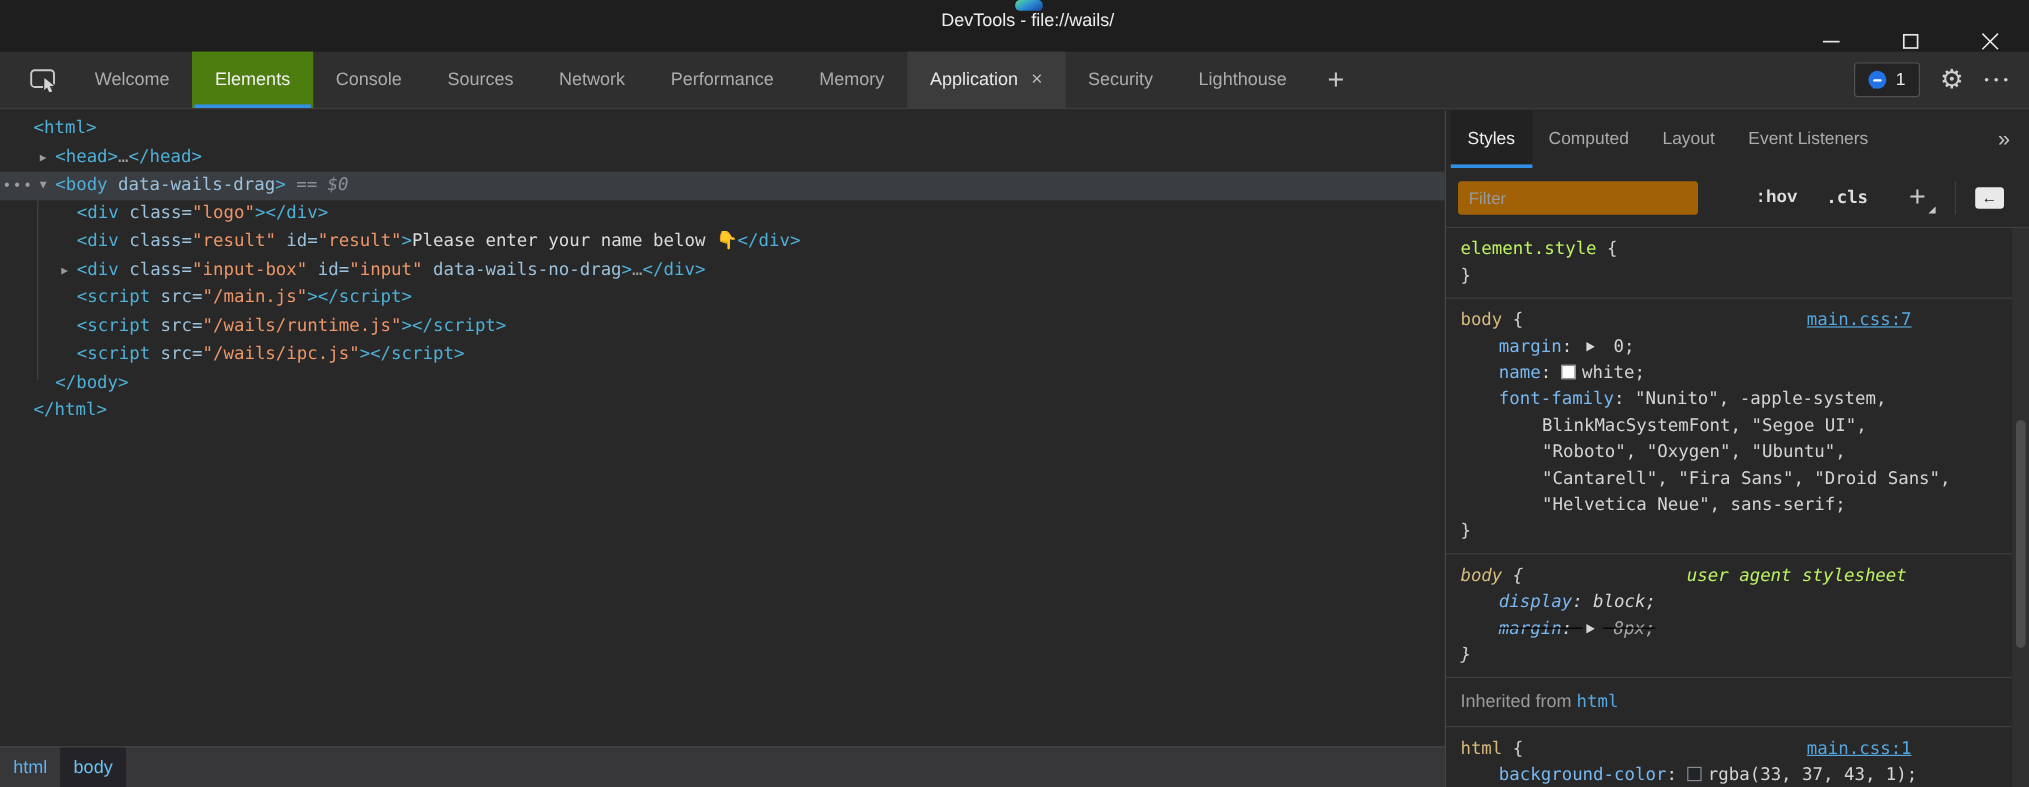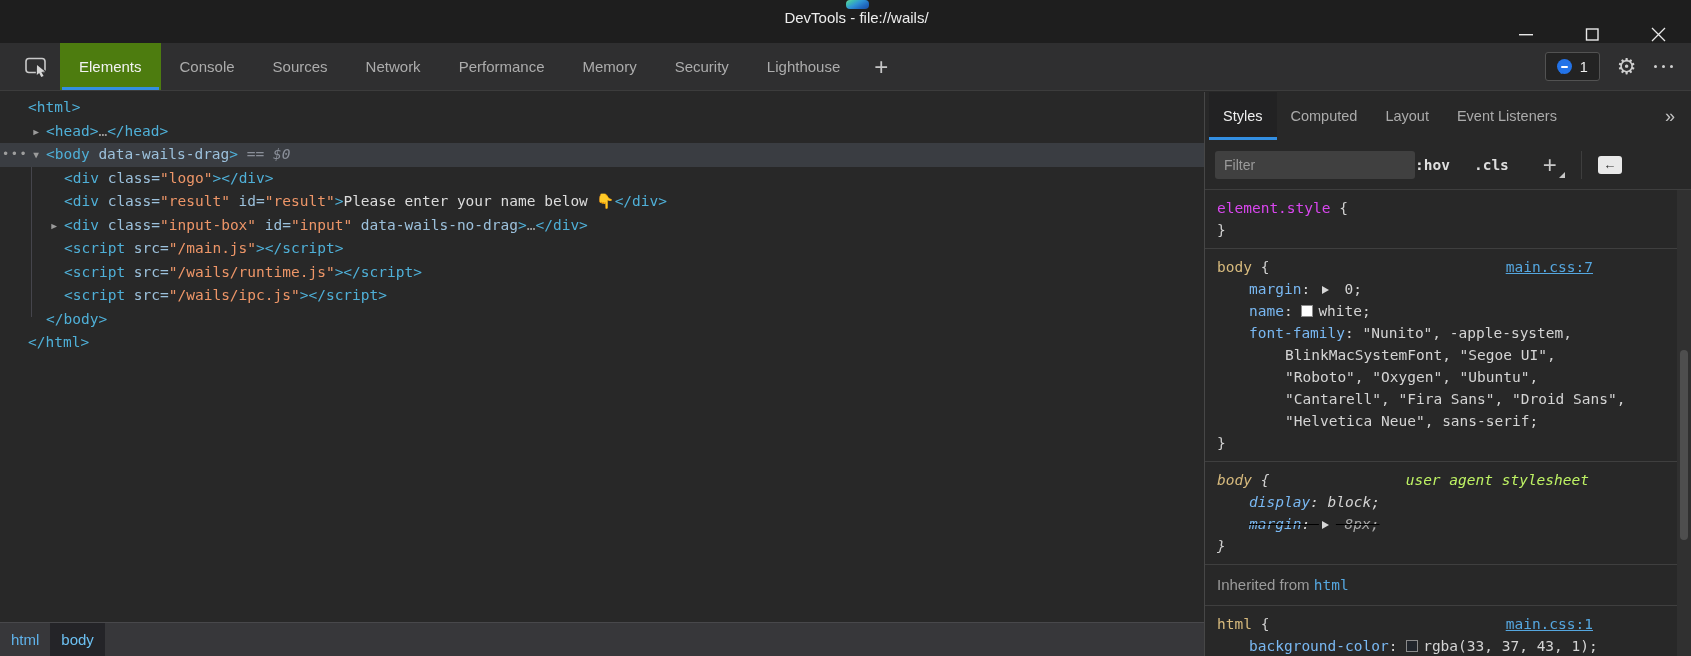--- a/index.html
+++ b/index.html
@@ -52,33 +52,33 @@
   .crumb{display:flex;align-items:center;padding:0 11px;color:#5fb2ea;}
   .crumb.sel{background:#242428;color:#6cc0f2;}
   
   .styles-pane{flex:1;position:relative;}
   .sidebar-tabs{height:48px;display:flex;align-items:stretch;padding-left:4px;position:relative;}
   .stab{padding:0 14px;display:flex;align-items:center;font-size:14.5px;color:#ababab;position:relative;}
   .stab.active{background:#222223;color:#f0f0f0;}
   .stab.active::after{content:'';position:absolute;left:0;right:0;bottom:0;height:3px;background:#338fe3;}
   .more-tabs{position:absolute;right:16px;top:0;height:48px;display:flex;align-items:center;color:#c2c2c2;font-size:18px;}
   .styles-toolbar{height:50px;border-bottom:1px solid #3e3e3e;display:flex;align-items:center;padding:0 10px;}
-  .filter{width:200px;height:28px;background:#404040;border:none;border-radius:3px;color:#ddd;padding:0 9px;font-size:14px;outline:none;font-family:inherit;}
+  .filter{width:200px;height:28px;background:#a16207;border:none;border-radius:3px;color:#ddd;padding:0 9px;font-size:14px;outline:none;font-family:inherit;}
   .filter::placeholder{color:#9a9a9a;}
   .tbtn{font-family:"DejaVu Sans Mono","Liberation Mono",monospace;font-weight:700;font-size:14.5px;color:#dedede;}
-  .hovbtn{} .clsbtn{margin-left:24px;}
+  .hovbtn{margin-left:48px;font-family:Liberation Mono, monospace;} .clsbtn{margin-left:24px;}
   .plusbtn{margin-left:34px;position:relative;color:#c8c8c8;font-size:24px;font-weight:300;line-height:1;}
   .plusbtn::after{content:'';position:absolute;right:-8px;bottom:-1px;width:0;height:0;border-bottom:6px solid #c8c8c8;border-left:6px solid transparent;}
   .tdiv{width:1px;height:28px;background:#3e3e3e;margin-left:24px;}
   .collapse{margin-left:16px;width:24px;height:18px;background:#e9e9e9;border-radius:3px;display:flex;align-items:center;justify-content:center;color:#2a2a2a;font-size:13px;font-weight:700;}
   .styles-body{position:absolute;top:98px;left:0;right:14px;bottom:0;overflow:hidden;
     font-family:"DejaVu Sans Mono","Liberation Mono",monospace;font-size:14.5px;line-height:22px;}
   .sec{border-bottom:1px solid #3f3f3f;padding:7px 0 7px 12px;}
   .line{white-space:pre;}
-  .selector{color:#d7ba7d;} .selector.plain{color:#d946ef;}
+  .selector{color:#d7ba7d;} .selector.plain{color:#bef264;}
   .brace{color:#cfcfcf;}
   .rule-link{float:right;margin-right:84px;color:#55a7e0;text-decoration:underline;}
   .ua-note{float:right;margin-right:88px;color:#bef264;font-style:italic;}
   .prop{padding-left:32px;} .cont{padding-left:68px;}
   .pname{color:#79b8f2;} .pcolon{color:#d4d4d4;} .pval{color:#d4d4d4;}
   .pval.dim{color:#a8a8a8;}
   .struck{text-decoration:line-through;}
   .sec.ua .line, .sec.ua .line span{font-style:italic;}
   .exp{display:inline-block;width:0;height:0;border-left:7px solid #d6d6d6;border-top:4.5px solid transparent;border-bottom:4.5px solid transparent;margin:0 7px 0 3px;}
   .swatch{display:inline-block;width:12px;height:12px;border:1px solid #8a8a8a;margin-right:5px;vertical-align:-1px;}
@@ -116,37 +116,44 @@
 
   <div class="toolbar">
     <div class="inspect">
       <svg width="24" height="20">
         <rect x="1" y="1.5" width="19" height="14" rx="3" fill="none" stroke="#c9c9c9" stroke-width="1.6"></rect>
         <path d="M12 8 L20 14.5 L16.4 14.9 L18.6 19 L16.2 20 L14.2 15.9 L11.8 18 Z" fill="#2f2f30" stroke="#2f2f30" stroke-width="2"></path>
         <path d="M12 8 L20 14.5 L16.4 14.9 L18.6 19 L16.2 20 L14.2 15.9 L11.8 18 Z" fill="#d6d6d6"></path>
       </svg>
     </div>
     <div id="main-tabs">
+        <div class="tab normal">
+          <span>Welcome</span>
+        </div>
         <div class="tab active">
           <span>Elements</span>
         </div>
         <div class="tab normal">
           <span>Console</span>
         </div>
         <div class="tab normal">
           <span>Sources</span>
         </div>
         <div class="tab normal">
           <span>Network</span>
         </div>
         <div class="tab normal">
           <span>Performance</span>
         </div>
         <div class="tab normal">
           <span>Memory</span>
+        </div>
+        <div class="tab open">
+          <span>Application</span>
+          <span class="close-x">×</span>
         </div>
         <div class="tab normal">
           <span>Security</span>
         </div>
         <div class="tab normal">
           <span>Lighthouse</span>
         </div>
       </div>
     <div class="add-tab">
         <span>+</span>

